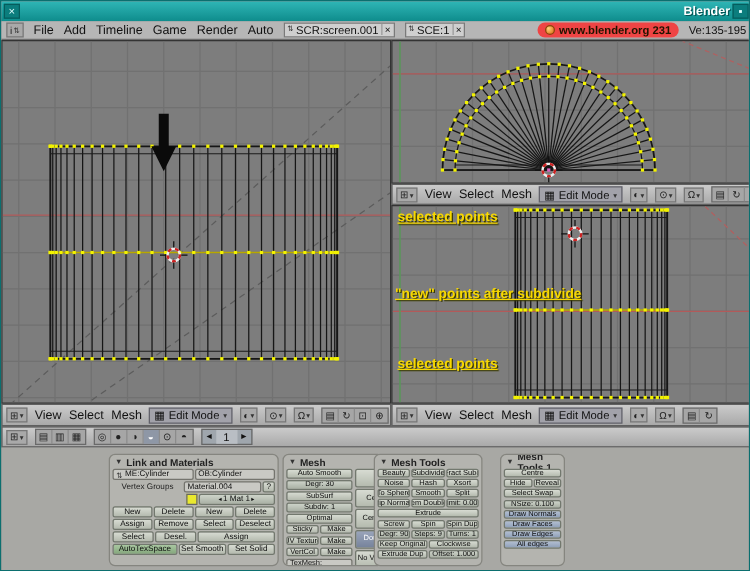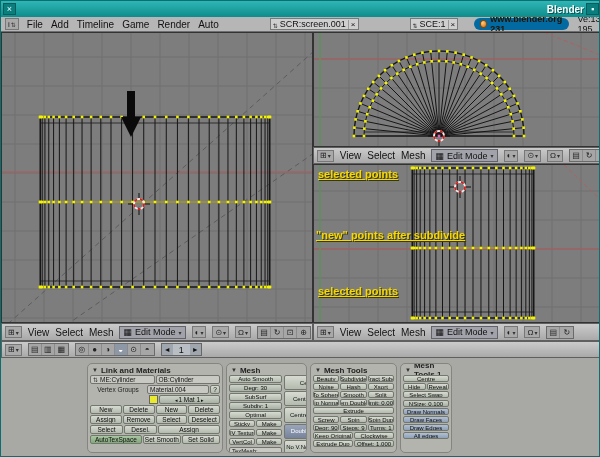--- a/index.html
+++ b/index.html
@@ -9,24 +9,24 @@
   
   .titlebar{position:absolute;left:0;top:0;width:600px;height:16px;background:linear-gradient(180deg,#2fb6b6,#0e8c8c);display:flex;align-items:center;}
   .tb-btn{width:13px;height:12px;margin:0 2px;background:#0b7d7d;border:1px solid #055c5c;color:#e2ffff;font-size:9px;line-height:10px;text-align:center;cursor:pointer;}
   .tb-title{flex:1;text-align:right;color:#fff;font-size:10px;font-weight:bold;text-shadow:1px 1px 0 #045454;}
 
   
   .menubar{position:absolute;left:0;top:16px;width:600px;height:15px;background:#b6b6b6;border-bottom:1px solid #6e6e6e;display:flex;align-items:center;gap:8px;padding:0 4px;font-size:10px;color:#111;overflow:hidden;}
   .menu{cursor:default;}
   .hicon{display:flex;align-items:center;background:#a9a9a9;border:1px solid #777;height:12px;padding:0 2px;font-size:8px;gap:1px;color:#222;}
   .dd{font-size:6px;color:#333;}
-  .combo{display:flex;align-items:flex-end;background:#cfcfcf;border:1px solid #7a7a7a;height:12px;font-size:9px;padding:0 2px;gap:2px;margin-left:43px;}
+  .combo{display:flex;align-items:flex-start;background:#cfcfcf;border:1px solid #7a7a7a;height:12px;font-size:9px;padding:0 2px;gap:2px;}
   .combo-x{font-size:8px;border-left:1px solid #999;padding-left:2px;cursor:pointer;}
   .spacer{flex:1;}
-  .site-pill{display:flex;align-items:center;gap:3px;background:#0369a1;border-radius:7px;height:12px;padding:0 6px;font-size:9px;font-weight:bold;color:#201400;}
+  .site-pill{display:flex;align-items:center;gap:3px;background:#ef4444;border-radius:7px;height:12px;padding:0 6px;font-size:9px;font-weight:bold;color:#201400;}
   .globe{width:8px;height:8px;border-radius:50%;background:radial-gradient(circle at 30% 30%,#ffd27a,#d86a10);border:1px solid #8a4a08;}
   .stats{font-size:9px;color:#111;}
 
   
   .vp{position:absolute;background:#7d7d7d;border:1px solid #333;overflow:hidden;}
   .vp svg{display:block;}
   .ann{position:absolute;font-size:11px;font-weight:bold;color:#f8d800;text-shadow:1px 1px 0 #3a3a00;white-space:nowrap;text-decoration:underline;}
 
   
   .vheader{position:absolute;background:linear-gradient(#cbcbcb,#a9a9a9);border:1px solid #5f5f5f;display:flex;align-items:center;gap:6px;padding:0 3px;font-size:10px;overflow:hidden;color:#111;}
@@ -745,21 +745,21 @@
         <div class="pcol">
           <div class="b">Centre</div>
           <div class="b">Centre New</div>
           <div class="b">Centre Cursor</div>
           <div class="b on">Double Sided</div>
           <div class="b">No V.Normal Flip</div>
         </div>
       </div>
     </div>
 
-    <div class="panel dense" style="left:309px;top:5px;width:87px;height:90px">
+    <div class="panel dense" style="left:298px;top:5px;width:87px;height:90px">
       <div class="ptab">
           <span class="tri">▼</span>
           <span>Mesh Tools</span>
         </div>
       <div class="prow">
         <div class="b">Beauty</div>
         <div class="b">Subdivide</div>
         <div class="b">Fract Subd</div>
       </div>
       <div class="prow">

